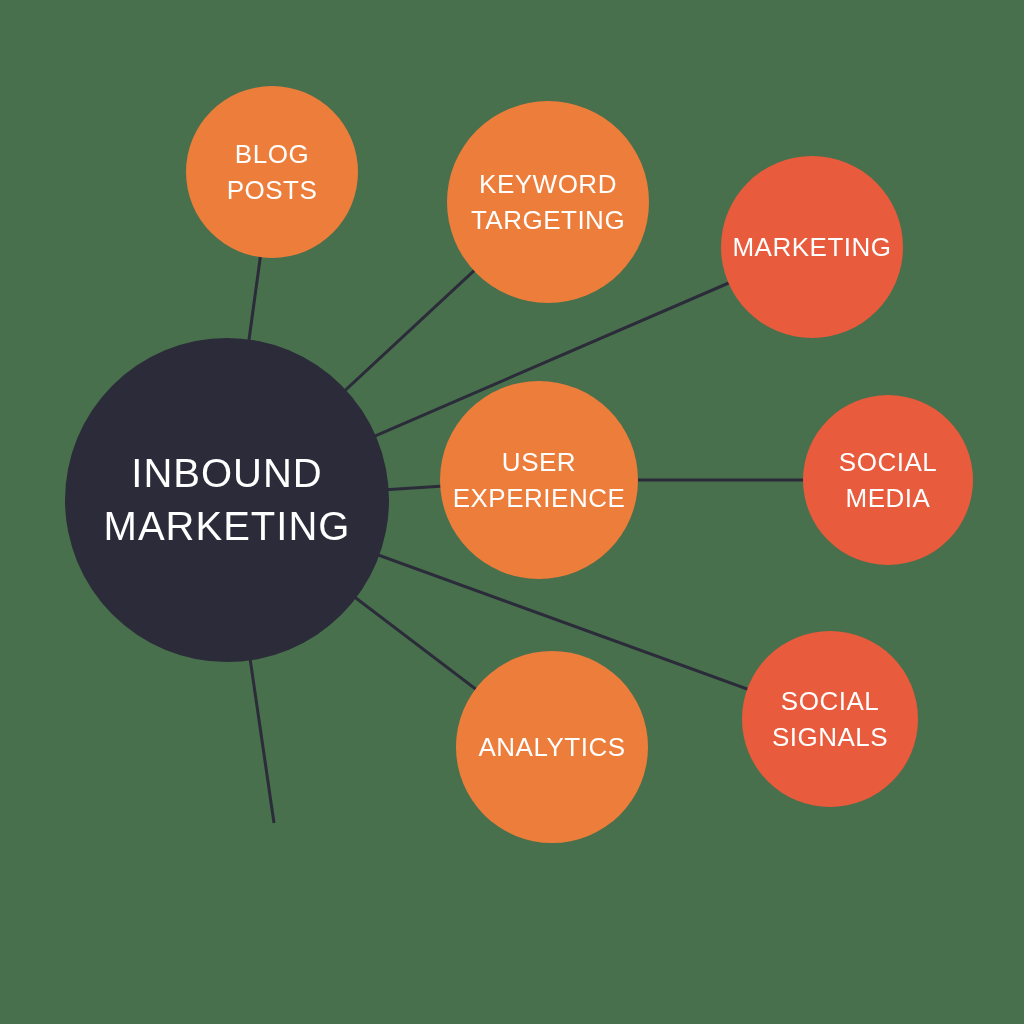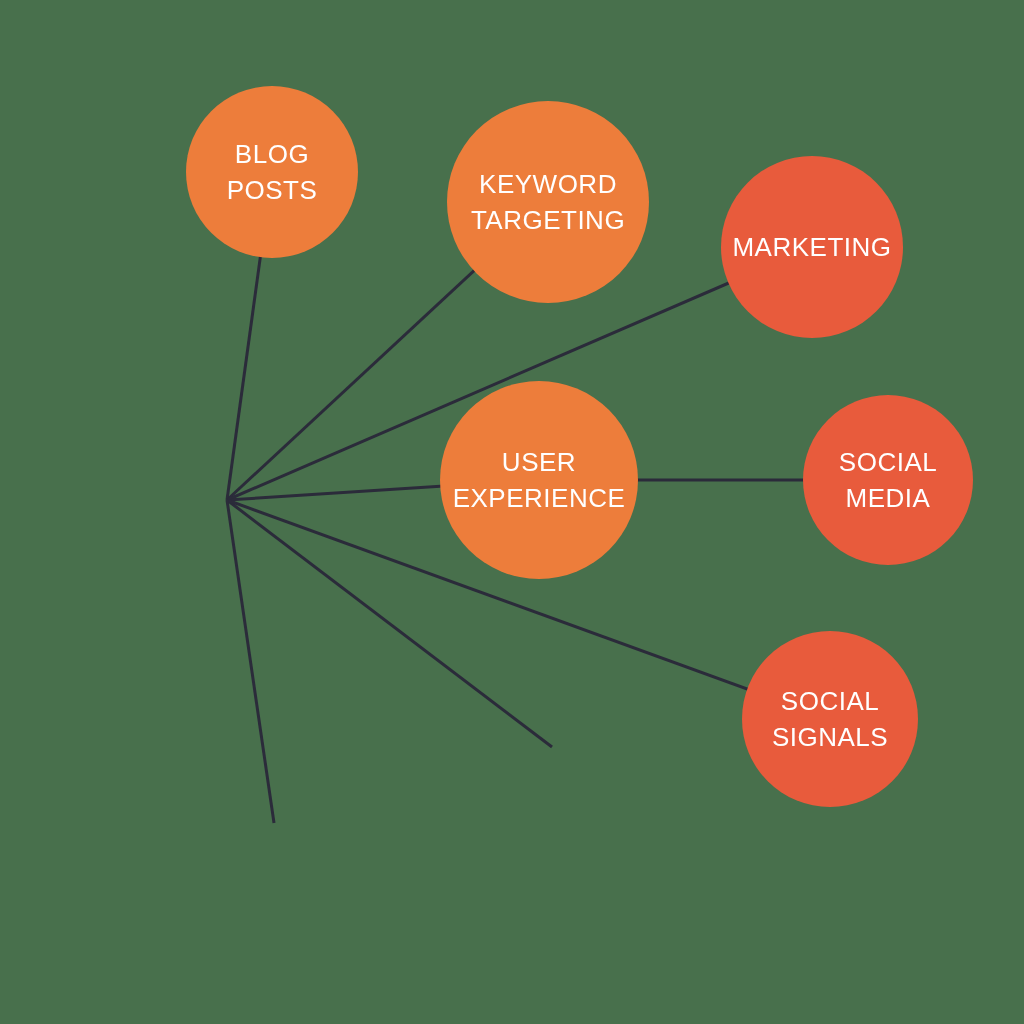--- a/index.html
+++ b/index.html
@@ -40,20 +40,24 @@
     <line x1="227" y1="500" x2="272" y2="172" stroke="#2B2B3A" stroke-width="3"></line>
     <line x1="227" y1="500" x2="548" y2="202" stroke="#2B2B3A" stroke-width="3"></line>
     <line x1="227" y1="500" x2="812" y2="247" stroke="#2B2B3A" stroke-width="3"></line>
     <line x1="227" y1="500" x2="539" y2="480" stroke="#2B2B3A" stroke-width="3"></line>
     <line x1="227" y1="500" x2="552" y2="747" stroke="#2B2B3A" stroke-width="3"></line>
     <line x1="227" y1="500" x2="830" y2="719" stroke="#2B2B3A" stroke-width="3"></line>
     <line x1="227" y1="500" x2="274" y2="823" stroke="#2B2B3A" stroke-width="3"></line>
     <line x1="539" y1="480" x2="888" y2="480" stroke="#2B2B3A" stroke-width="3"></line>
   </svg>
 
+  <div class="node hub">
+    <span>INBOUND
+MARKETING</span>
+  </div>
 
   <div class="node orange keyword">
     <span>KEYWORD
 TARGETING</span>
   </div>
 
   <div class="node orange blog">
     <span>BLOG
 POSTS</span>
   </div>
@@ -65,20 +69,23 @@
   <div class="node orange ux">
     <span>USER
 EXPERIENCE</span>
   </div>
 
   <div class="node redorange socialmedia">
     <span>SOCIAL
 MEDIA</span>
   </div>
 
+  <div class="node orange analytics">
+    <span>ANALYTICS</span>
+  </div>
 
   <div class="node redorange socialsignals">
     <span>SOCIAL
 SIGNALS</span>
   </div>
 
 
 </div>
 
 </body></html>

